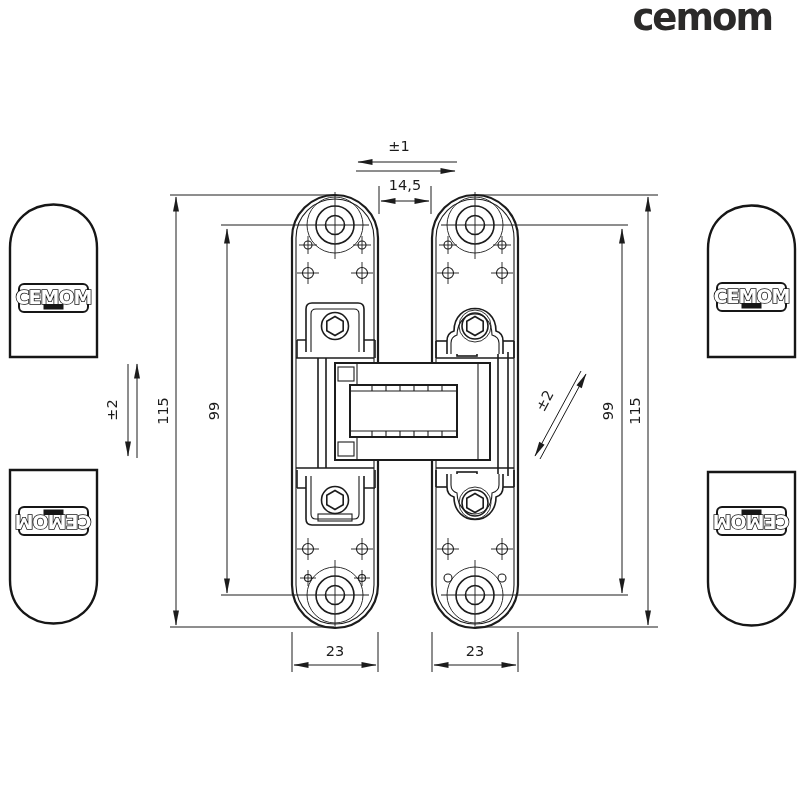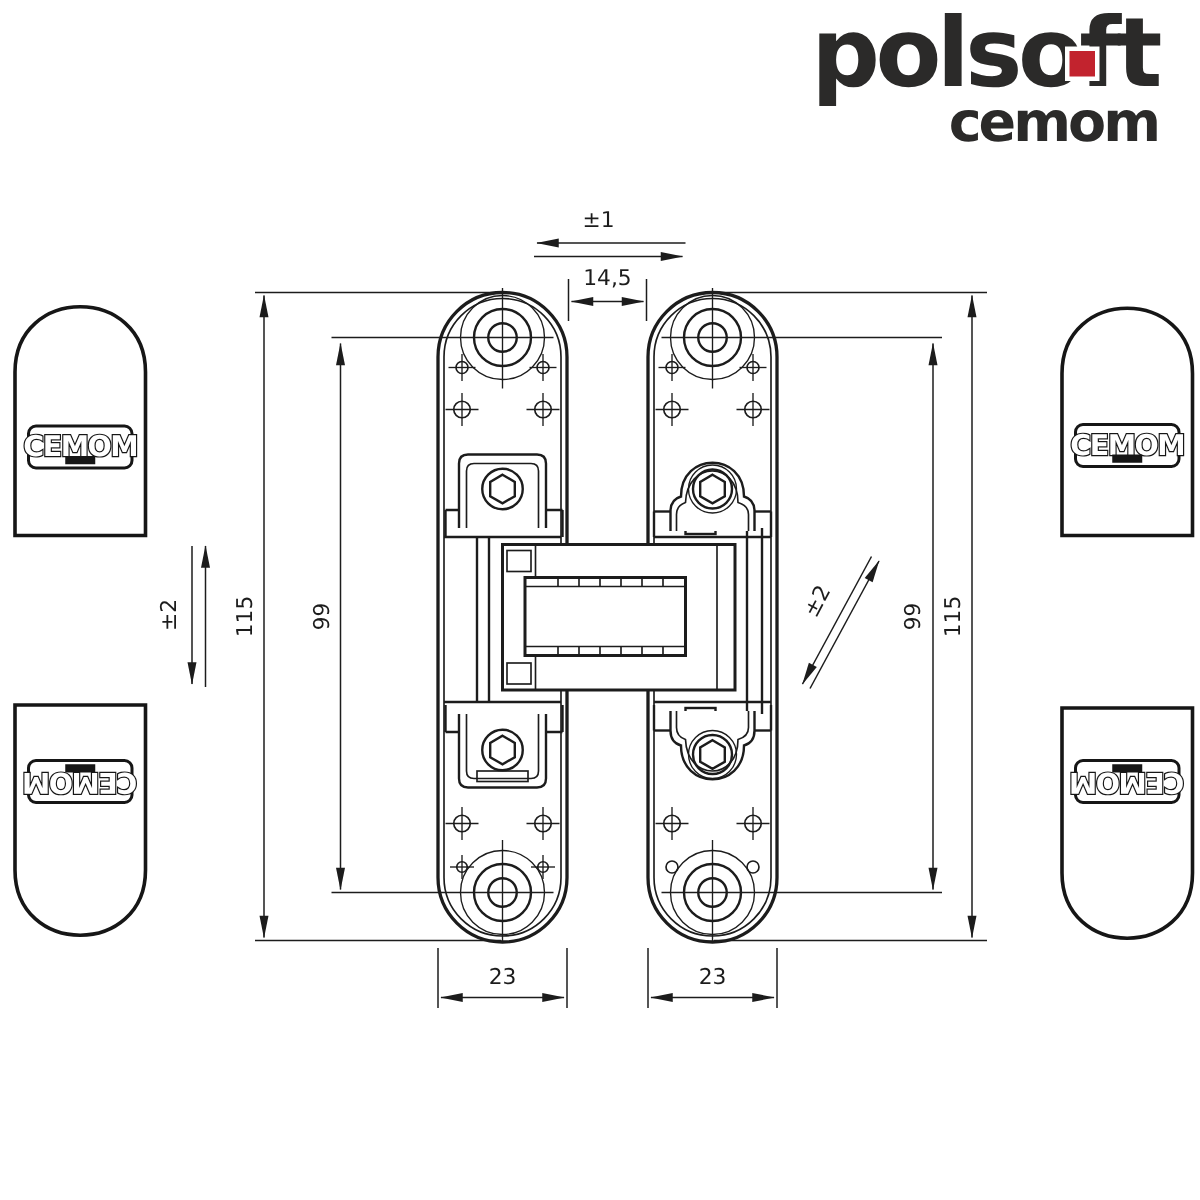--- a/index.html
+++ b/index.html
@@ -29,24 +29,20 @@
   .captext{font-family:"DejaVu Sans",sans-serif;font-weight:bold;font-size:19px;
            letter-spacing:-1px;fill:#fff;stroke:#161616;stroke-width:1.6;
            paint-order:stroke;text-anchor:middle;}
 </style>
 </head>
 <body>
 
 <div class="page">
 
   <div class="brand">
-    <div class="brand-main">
-      <span>polsoft</span>
-      <span class="red-sq"></span>
-    </div>
     <div class="brand-sub">cemom</div>
   </div>
 
   <svg viewBox="0 0 800 800" width="800" height="800">
     <defs>
       <marker id="arrE" markerUnits="userSpaceOnUse" markerWidth="16" markerHeight="7" refX="15" refY="3.5" orient="auto">
         <path d="M15.5,3.5 L0.5,0.5 L0.5,6.5 Z" fill="#1c1c1c"></path>
       </marker>
       <marker id="arrS" markerUnits="userSpaceOnUse" markerWidth="16" markerHeight="7" refX="15" refY="3.5" orient="auto-start-reverse">
         <path d="M15.5,3.5 L0.5,0.5 L0.5,6.5 Z" fill="#1c1c1c"></path>

